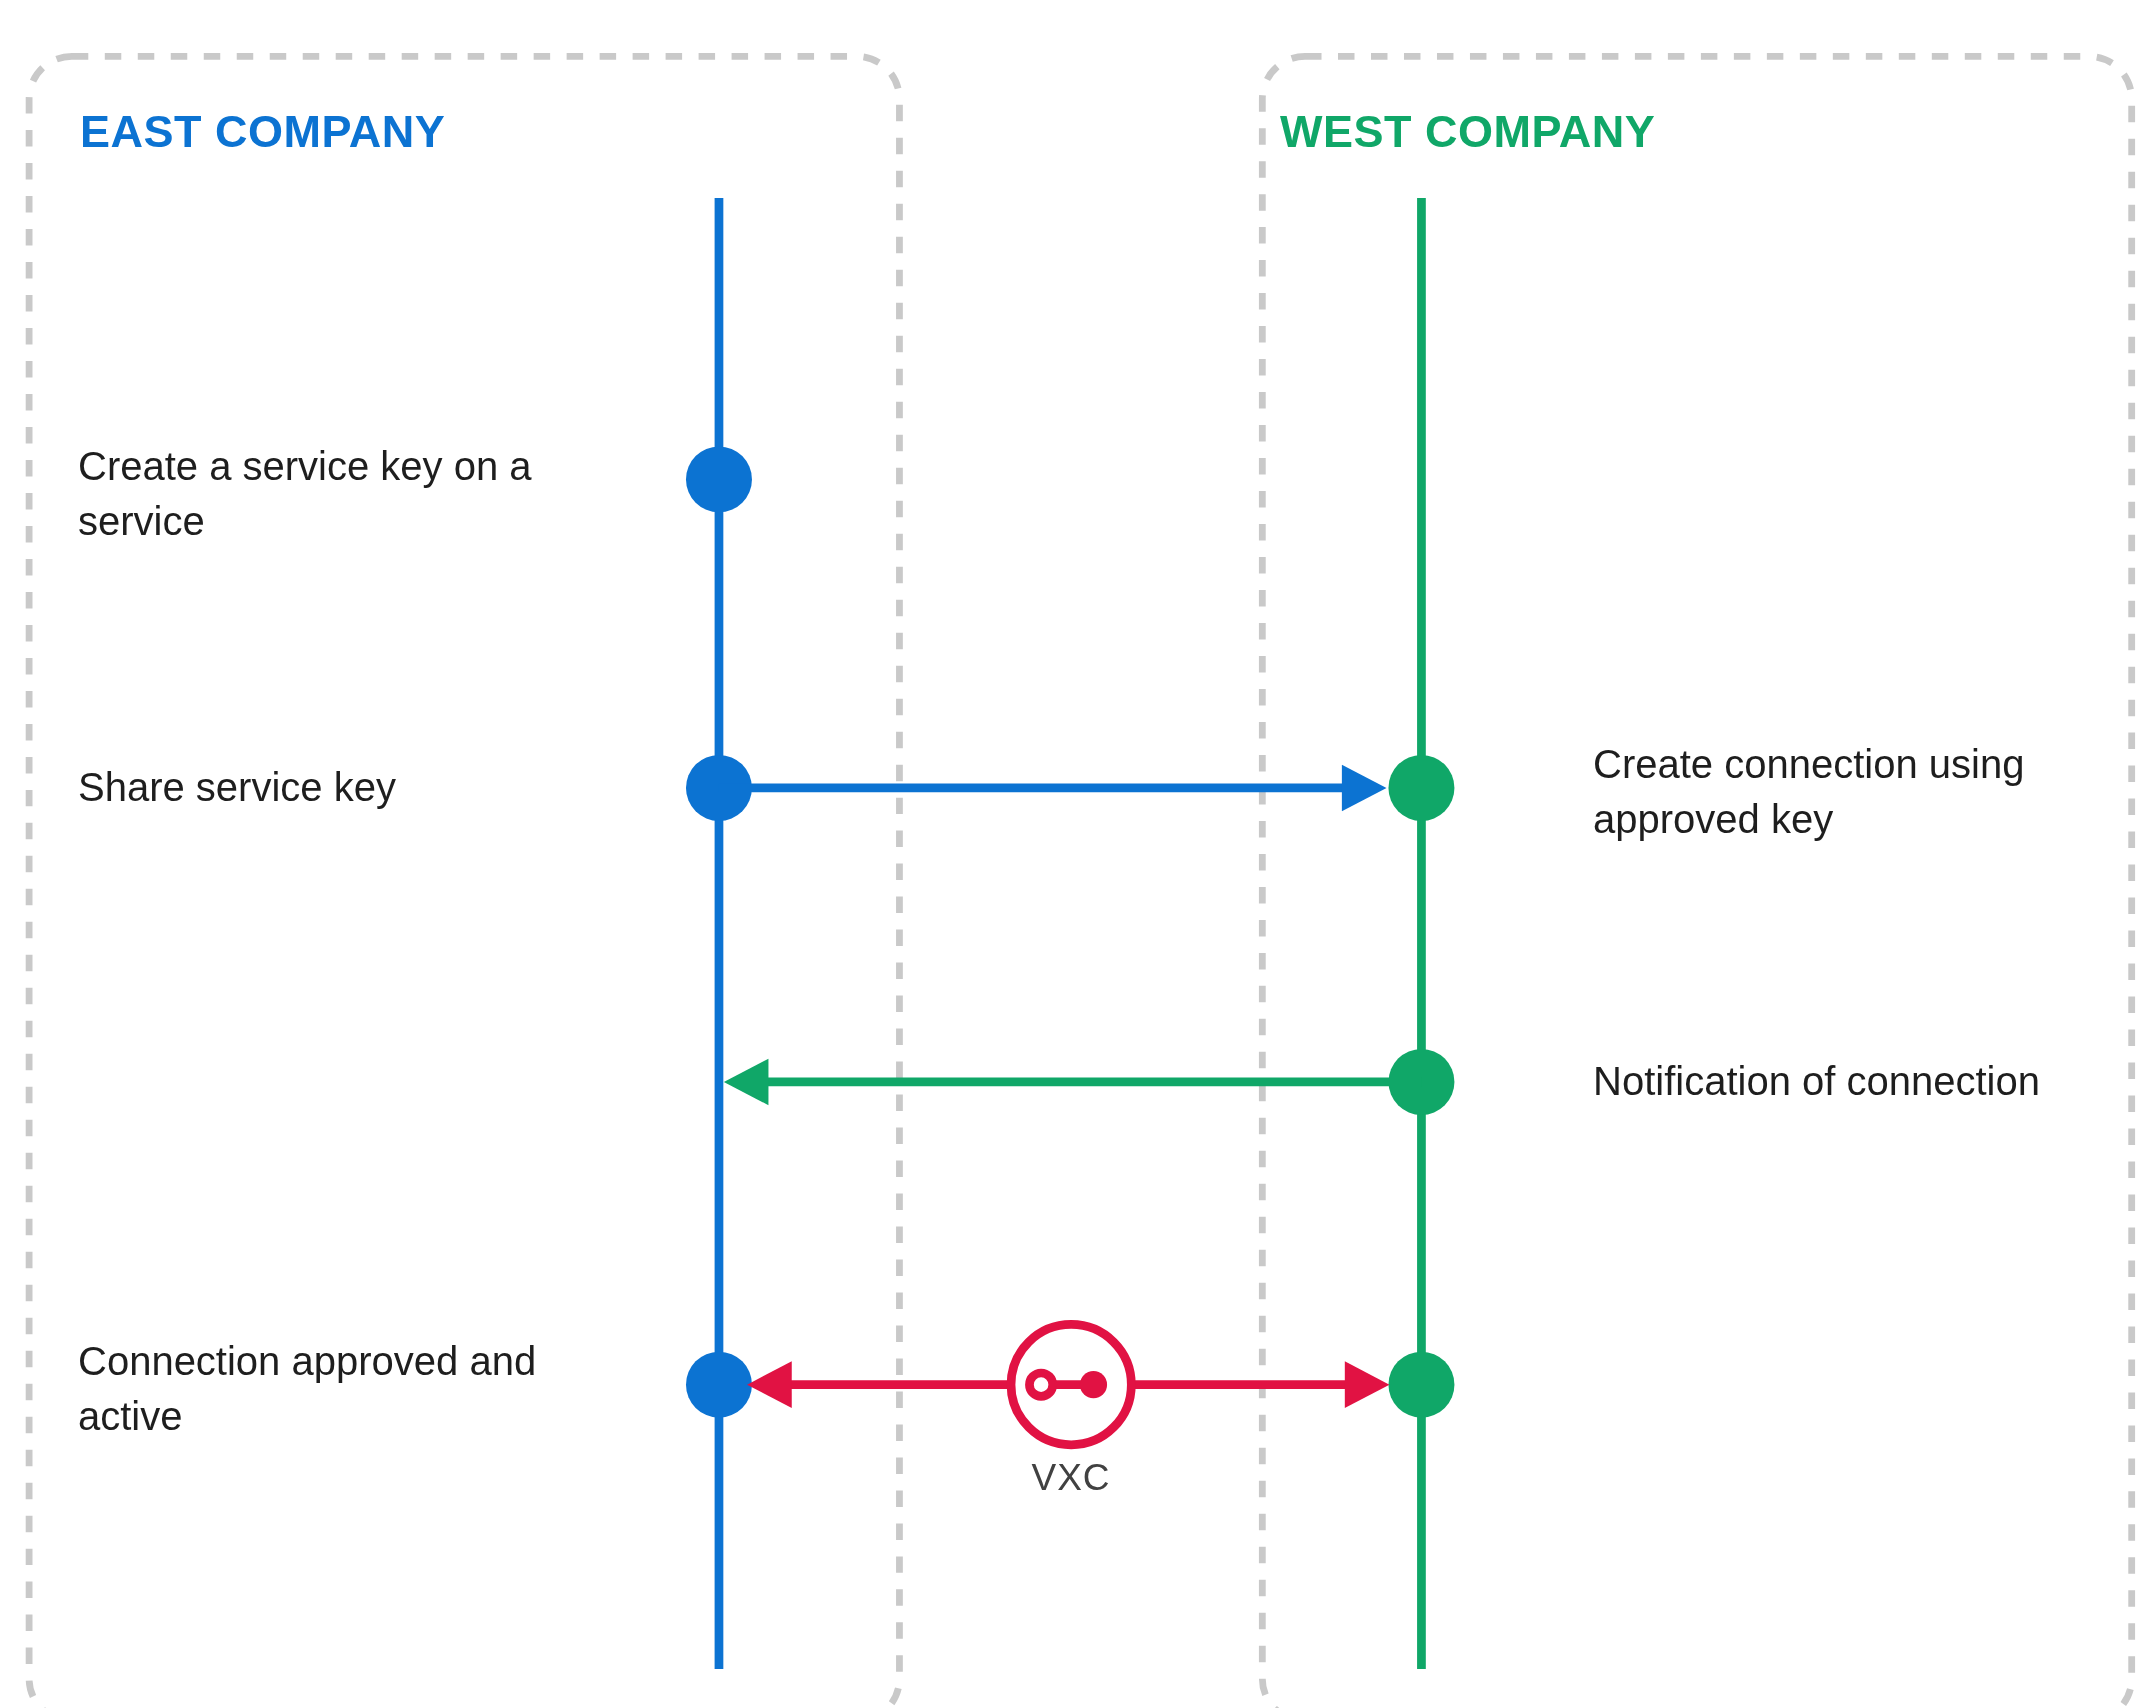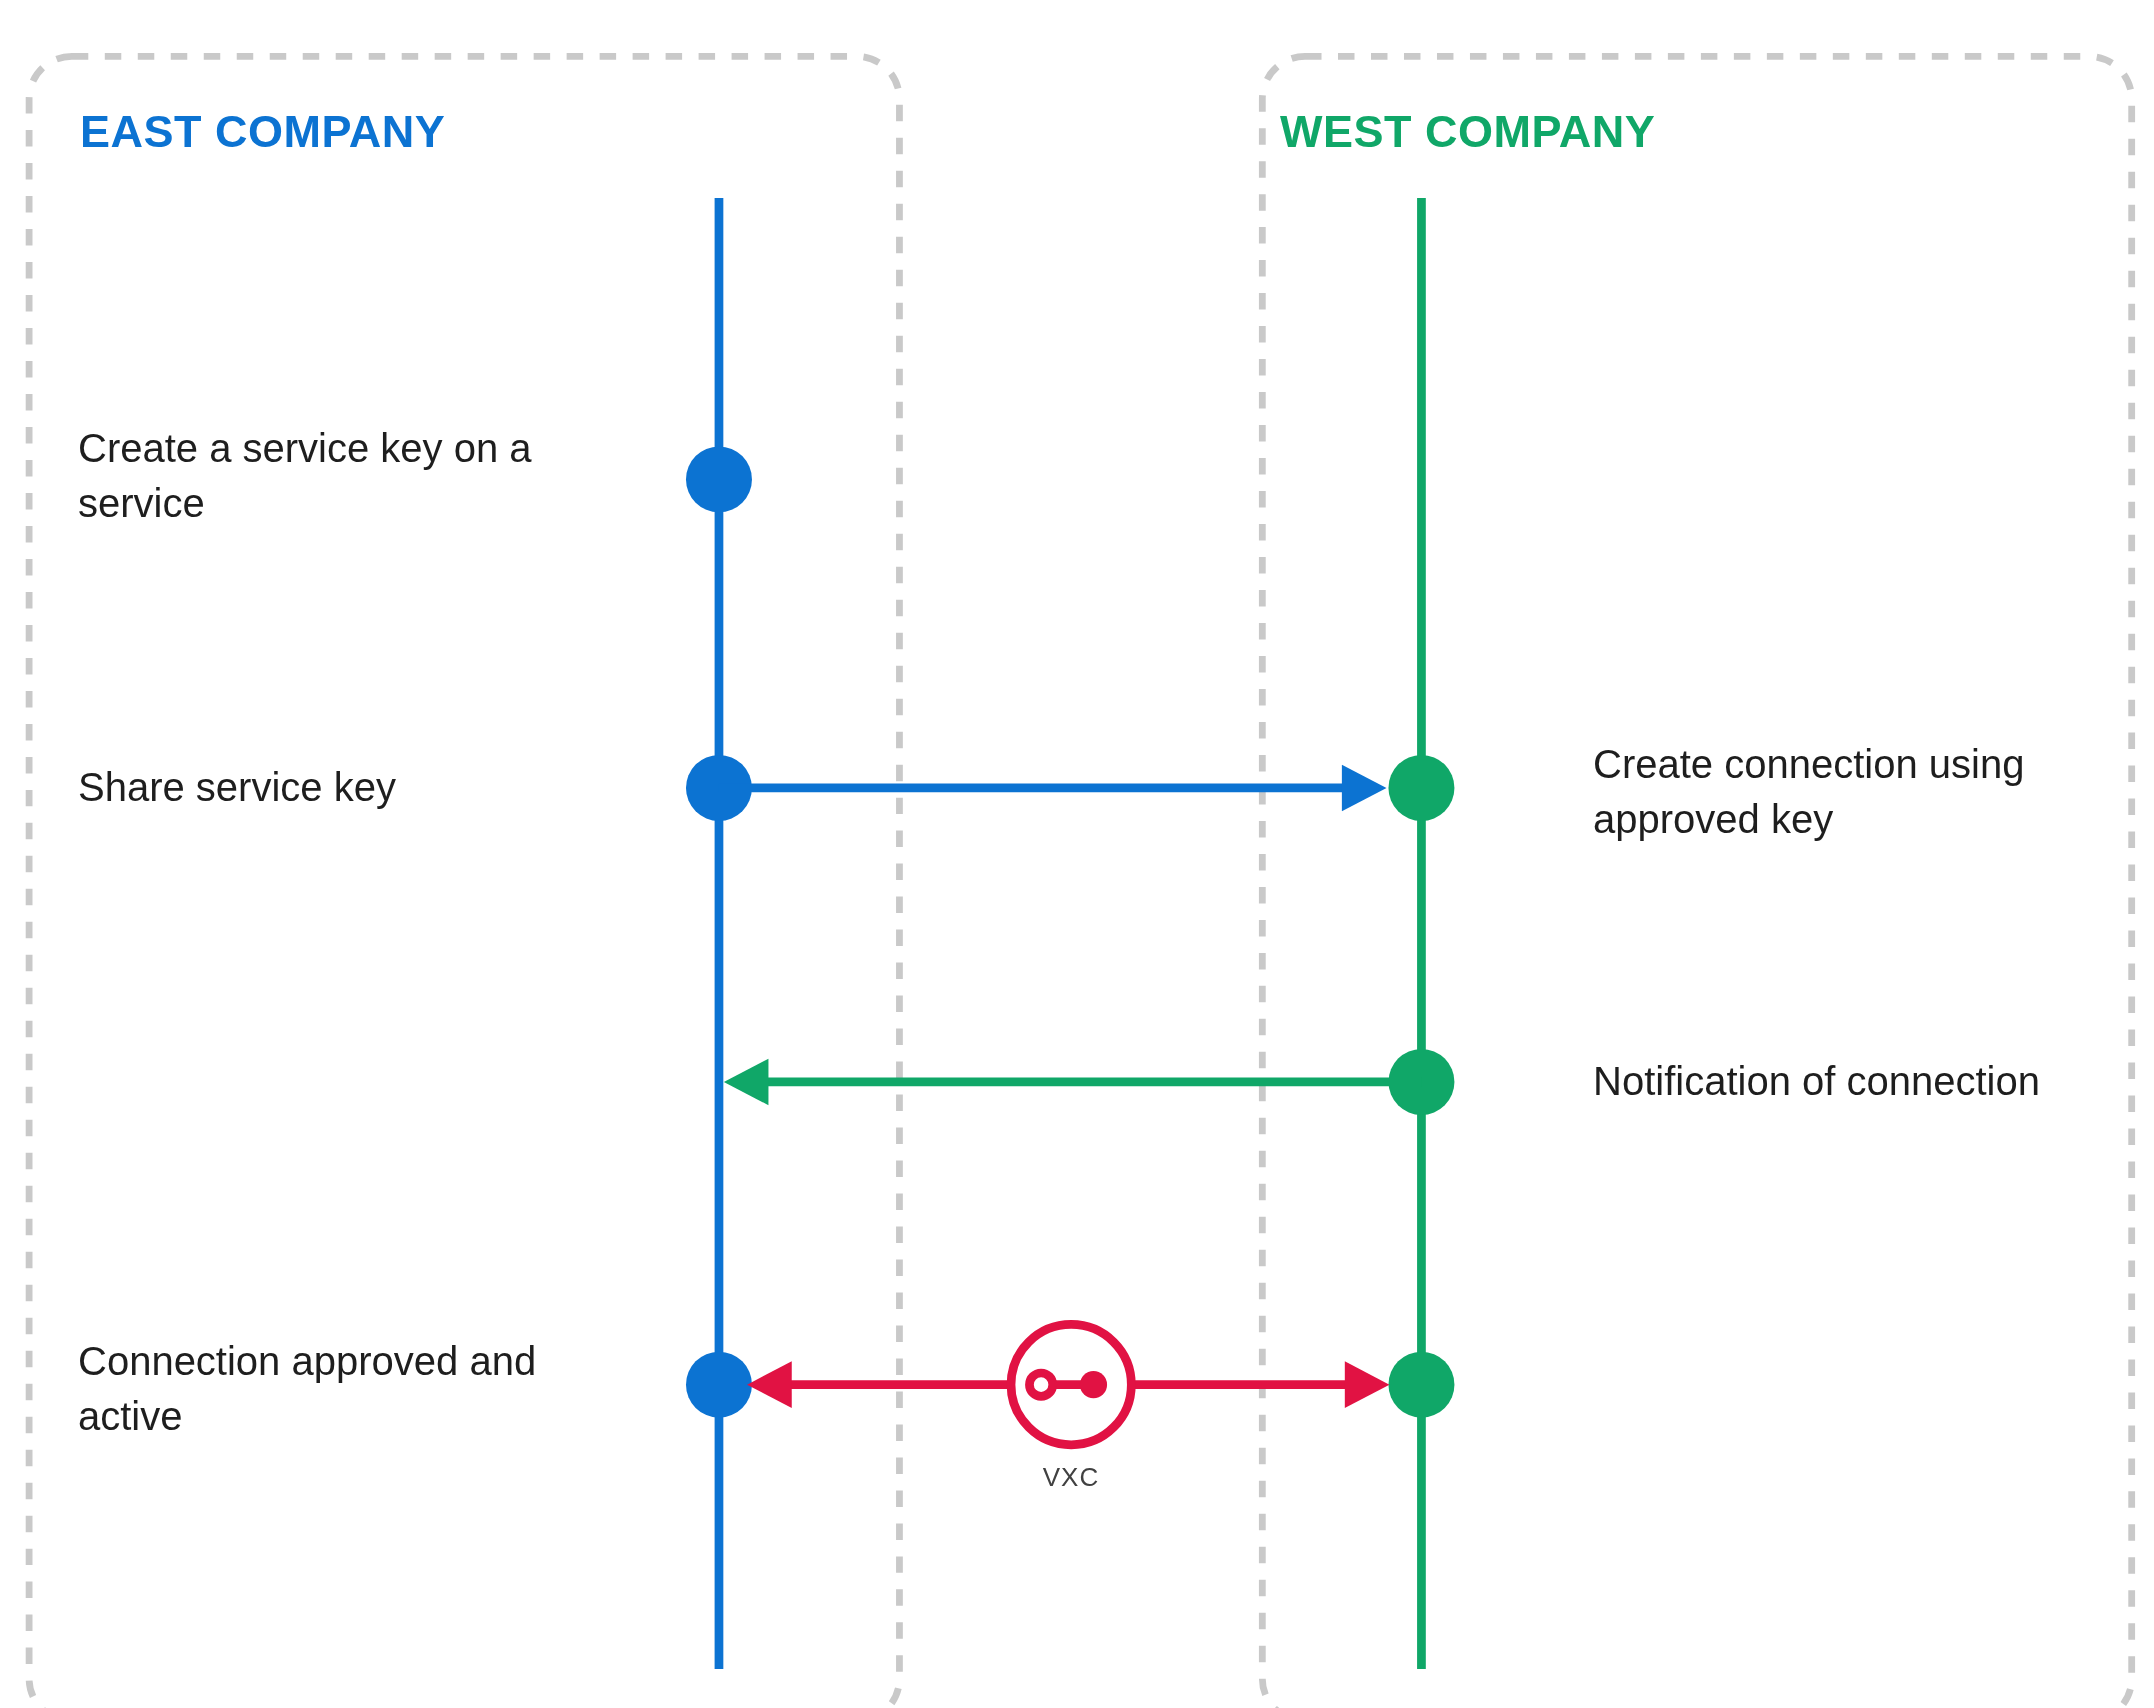--- a/index.html
+++ b/index.html
@@ -58,32 +58,32 @@
   }
   .title-east { left: 80px; color: var(--east); }
   .title-west { left: 1280px; color: var(--west); }
   .step-label {
     position: absolute;
     font-size: 40px;
     line-height: 55px;
     color: var(--text);
     white-space: pre-line;
   }
-  .label-create-key   { left: 78px;   top: 392px; }
+  .label-create-key   { left: 78px;   top: 410px; }
   .label-share-key    { left: 78px;   top: 731px; }
   .label-create-conn  { left: 1593px; top: 708px; }
   .label-notification { left: 1593px; top: 1025px; }
   .label-approved     { left: 78px;   top: 1305px; }
   .vxc-label {
     position: absolute;
     left: 1009px;
     top: 1434px;
     width: 124px;
     text-align: center;
-    font-size: 26px;
+    font-size: 37px;
     line-height: 29px;
     letter-spacing: 1px;
     color: var(--vxc_text);
   }
 </style>
 </head>
 <body>
 
 <div class="canvas">
 

